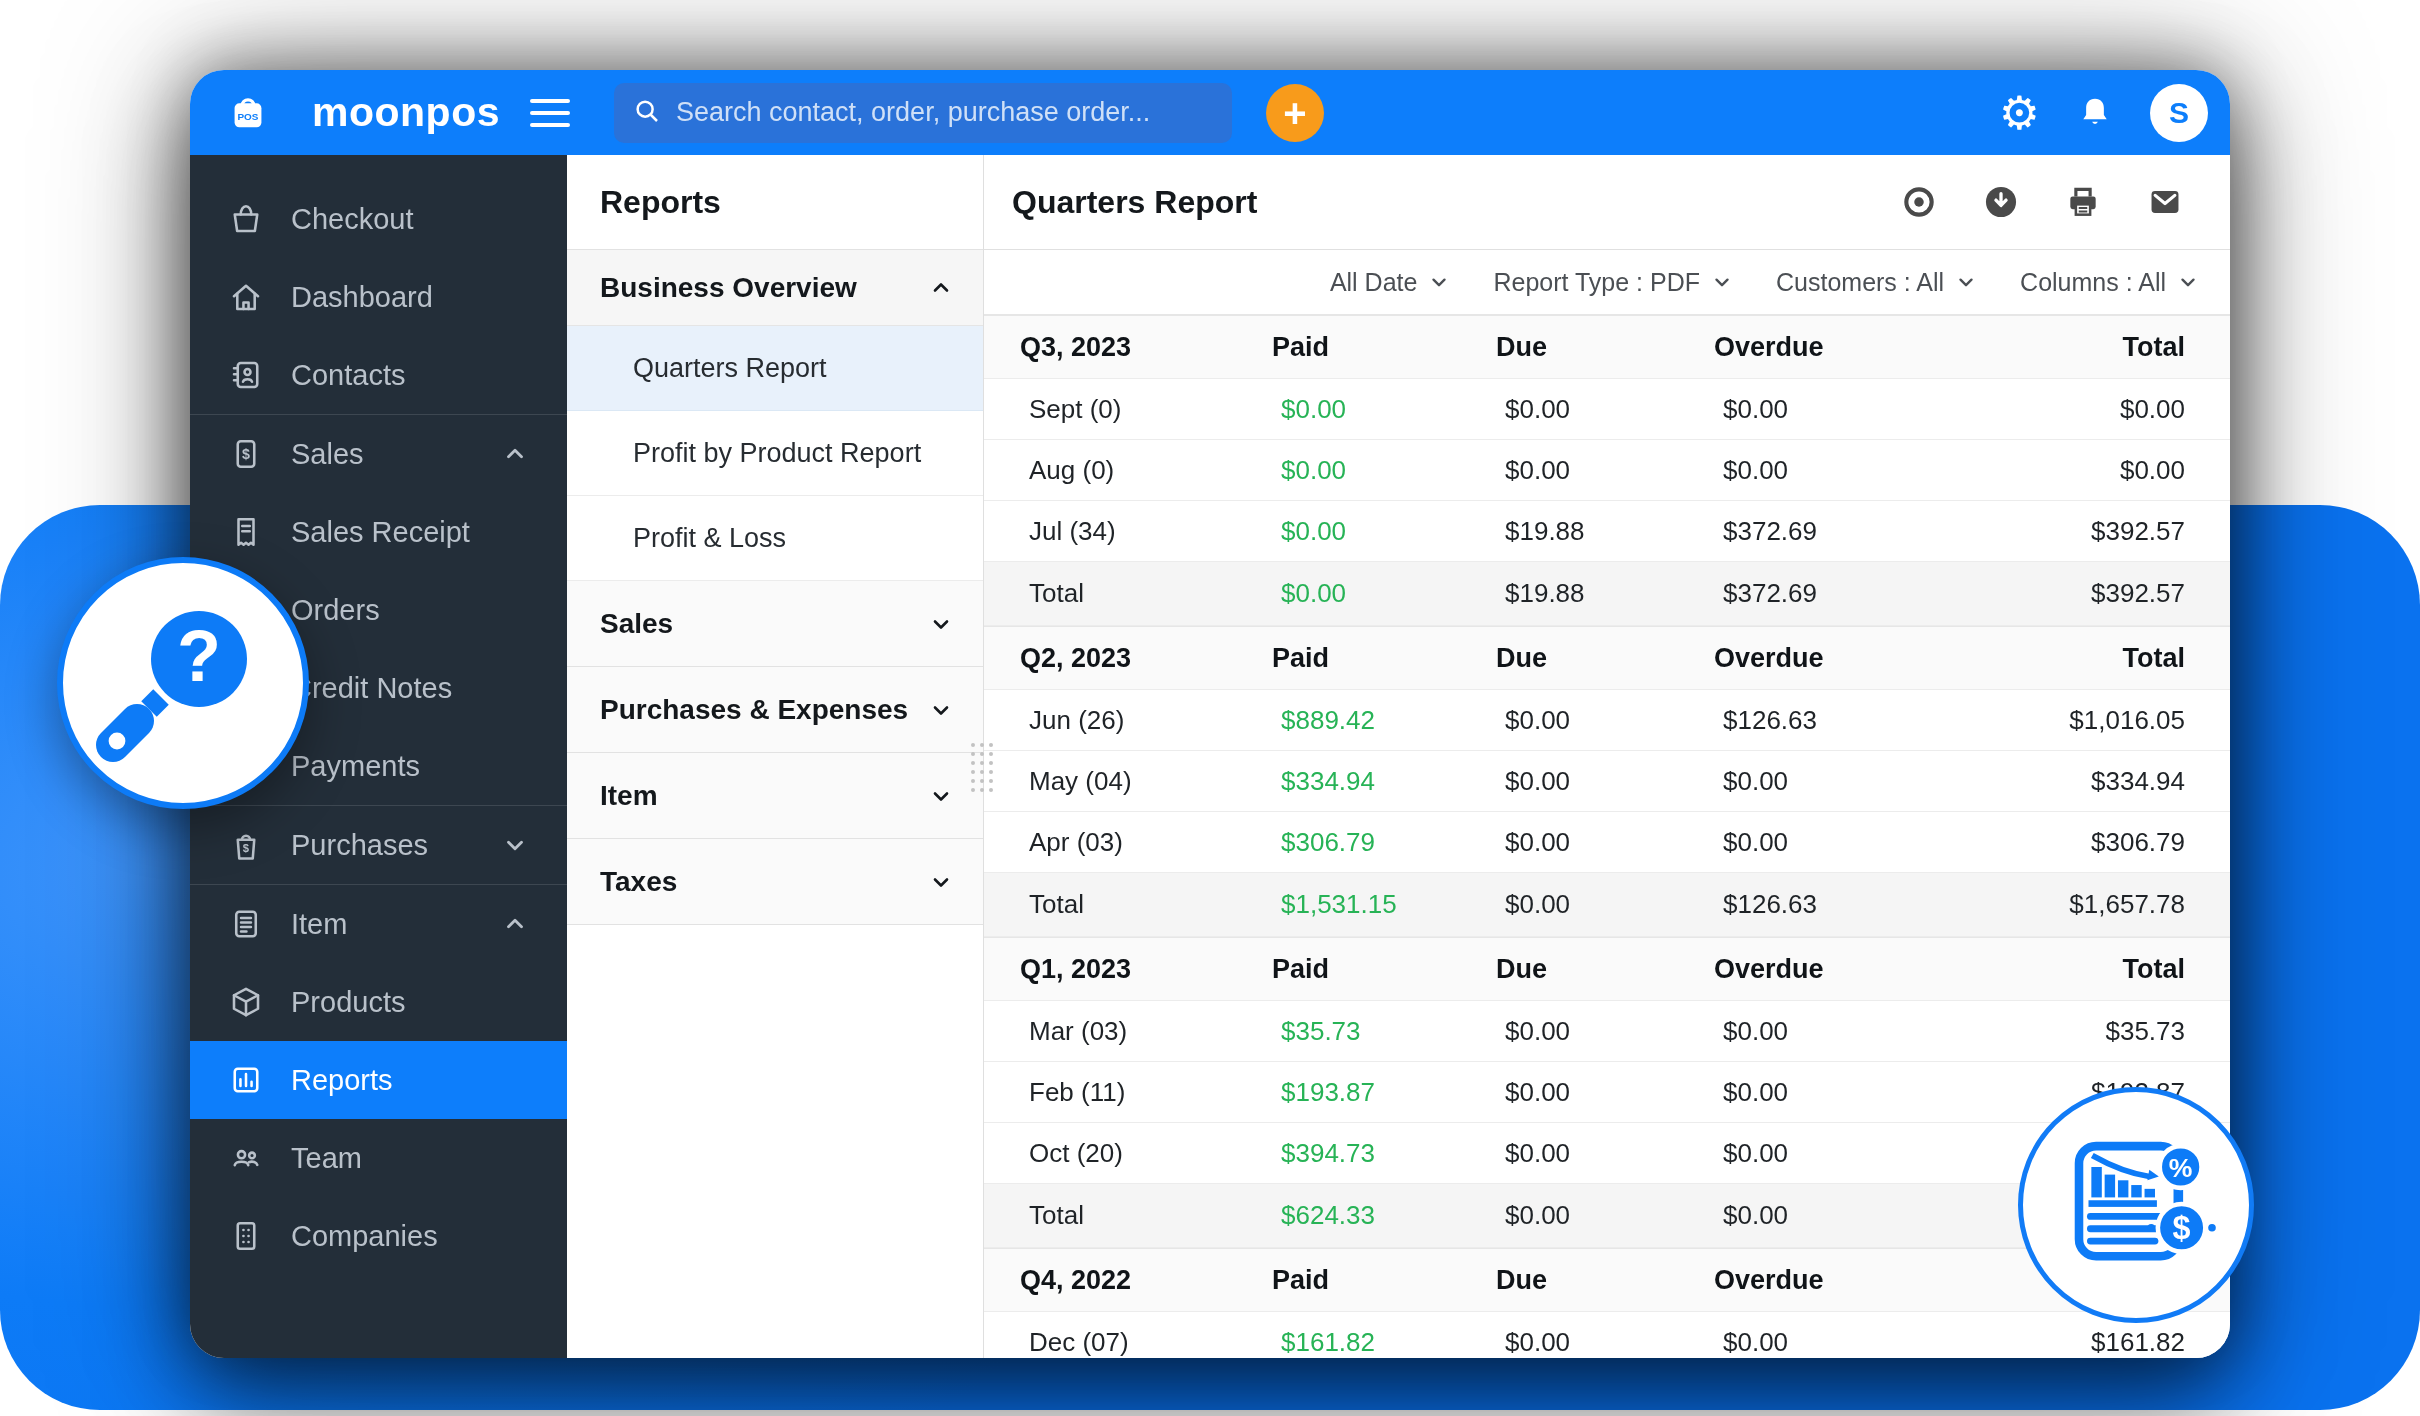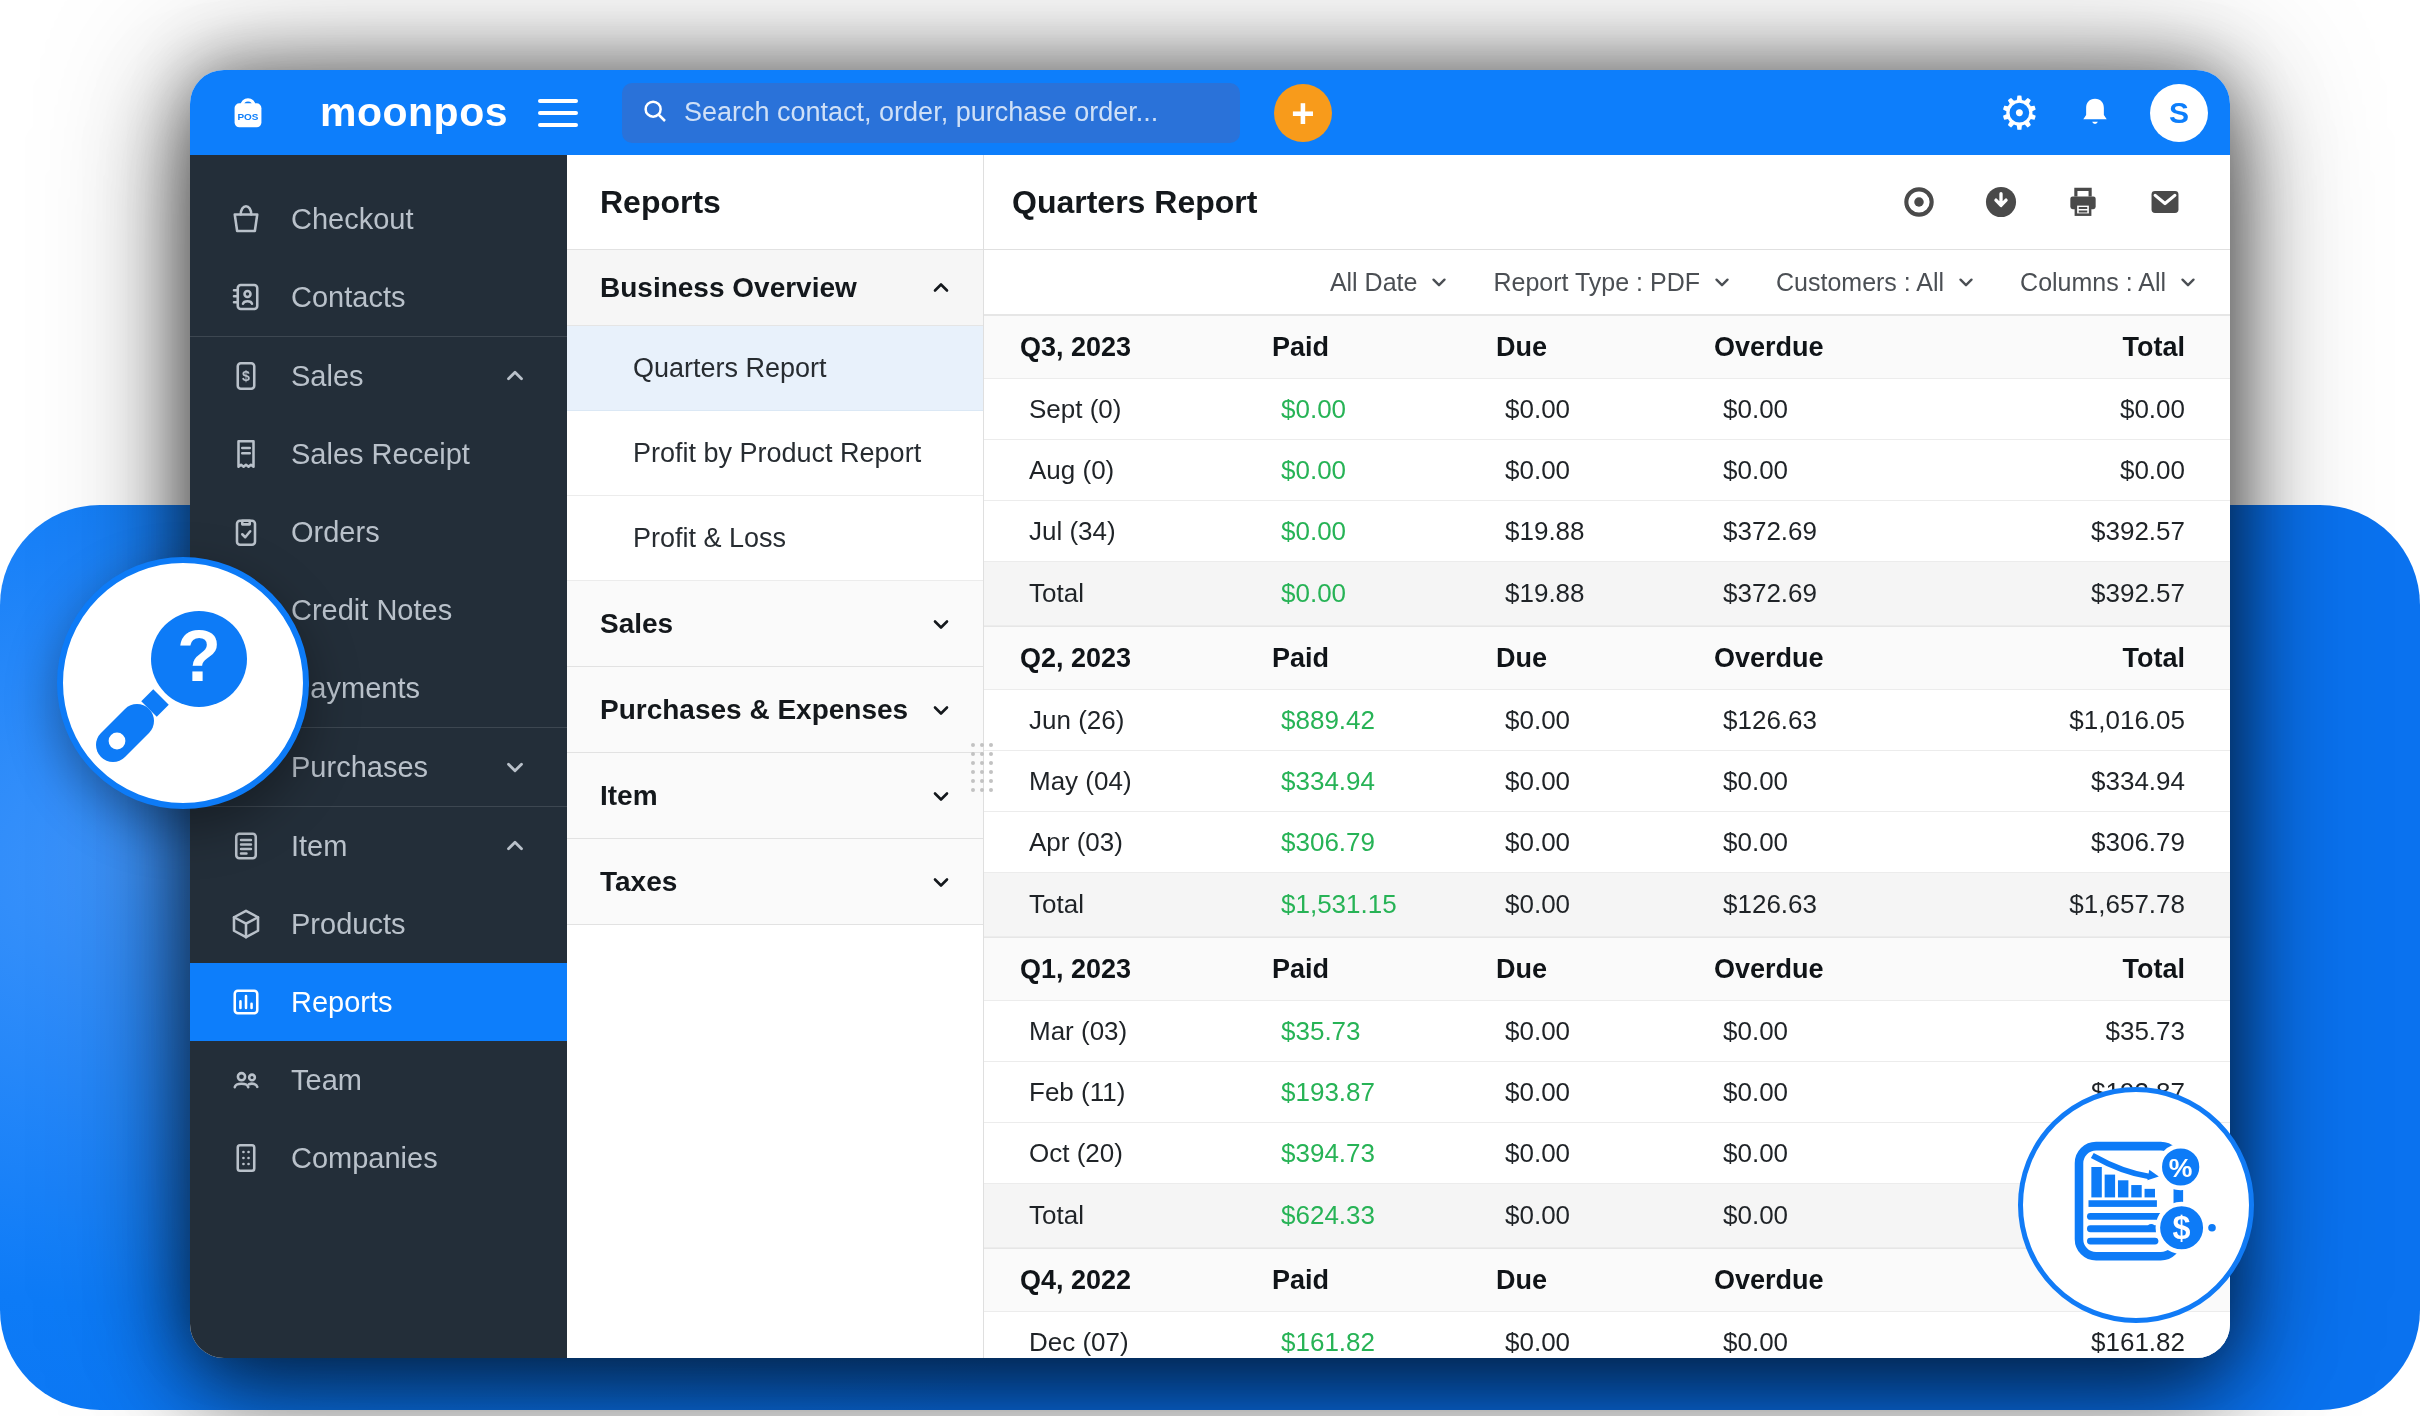--- a/index.html
+++ b/index.html
@@ -20,21 +20,21 @@
     position:absolute; left:190px; top:70px; width:2040px; height:1288px;
     background:#fff; border-radius:34px; overflow:hidden; z-index:2;
     box-shadow: 0 36px 90px rgba(0,0,0,.58), 0 0 150px rgba(0,0,0,.35), 0 -10px 60px rgba(0,0,0,.25);
     display:flex; flex-direction:column;
   }
   
   .topbar {
     height:85px; flex:0 0 85px; background:#0d7efb;
     display:flex; align-items:center; padding:0 22px 0 35px;
   }
-  .brand { display:flex; align-items:center; gap:13px; }
+  .brand { display:flex; align-items:center; gap:5px; }
   .brand-text { color:#fff; font-size:41px; font-weight:bold; letter-spacing:.5px;margin-left:36px; }
   .hamburger { margin-left:30px; width:40px; display:flex; flex-direction:column; gap:8px; cursor:pointer; }
   .hamburger i { display:block; height:4px; border-radius:3px; background:#fff; }
   .search {
     margin-left:44px; width:618px; height:60px; border-radius:10px;
     background:#2a72d9; display:flex; align-items:center; padding:0 18px; gap:14px;
   }
   .search input {
     background:transparent; border:none; outline:none; color:#e4eefb;
     font-size:27px; width:100%; font-family:"Liberation Sans", sans-serif;
@@ -164,20 +164,30 @@
             <svg width="36" height="36" viewBox="0 0 24 24" style="color:#b9c1ca">
               <path d="M4.5 9h15l-1.6 11h-11.8z" fill="none" stroke="currentColor" stroke-width="1.7" stroke-linecap="round" stroke-linejoin="round"></path>
               <path d="M8.5 9c0-3.4 1.6-5.5 3.5-5.5S15.5 5.6 15.5 9" fill="none" stroke="currentColor" stroke-width="1.7" stroke-linecap="round" stroke-linejoin="round"></path>
             </svg>
           </span>
           <span class="lbl">Checkout</span>
         </div>
         <div class="side-item">
           <span style="display:flex">
             <svg width="36" height="36" viewBox="0 0 24 24" style="color:#b9c1ca">
+              <path d="M4 11.5 12 4.5l8 7" fill="none" stroke="currentColor" stroke-width="1.7" stroke-linecap="round" stroke-linejoin="round"></path>
+              <path d="M6.2 9.8V20h11.6V9.8" fill="none" stroke="currentColor" stroke-width="1.7" stroke-linecap="round" stroke-linejoin="round"></path>
+              <path d="M10.3 20v-4.4h3.4V20" fill="none" stroke="currentColor" stroke-width="1.7" stroke-linecap="round" stroke-linejoin="round"></path>
+            </svg>
+          </span>
+          <span class="lbl">Dashboard</span>
+        </div>
+        <div class="side-item">
+          <span style="display:flex">
+            <svg width="36" height="36" viewBox="0 0 24 24" style="color:#b9c1ca">
               <rect x="6.5" y="4" width="13" height="16" rx="2" fill="none" stroke="currentColor" stroke-width="1.7" stroke-linecap="round" stroke-linejoin="round"></rect>
               <circle cx="13" cy="10" r="2" fill="none" stroke="currentColor" stroke-width="1.7" stroke-linecap="round" stroke-linejoin="round"></circle>
               <path d="M10 16.5c.6-2.2 5.4-2.2 6 0" fill="none" stroke="currentColor" stroke-width="1.7" stroke-linecap="round" stroke-linejoin="round"></path>
               <path d="M4 7.5h2.5M4 11.5h2.5M4 15.5h2.5" fill="none" stroke="currentColor" stroke-width="1.7" stroke-linecap="round" stroke-linejoin="round"></path>
             </svg>
           </span>
           <span class="lbl">Contacts</span>
         </div>
         <div class="side-div"></div>
         <div class="side-item">

